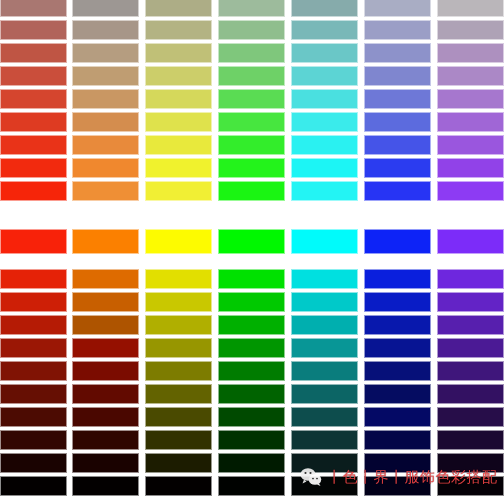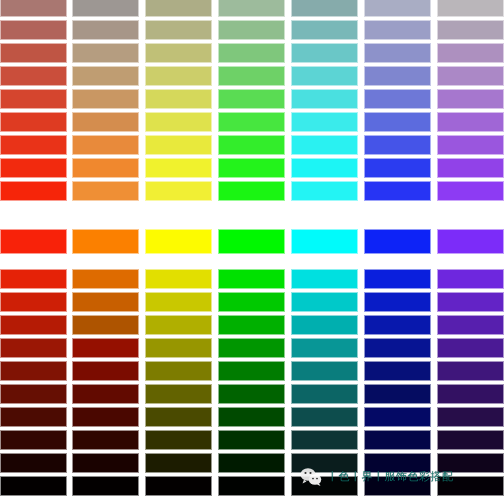--- a/index.html
+++ b/index.html
@@ -22,22 +22,22 @@
   
   #watermark{
     position:absolute;left:300px;top:464px;width:204px;height:26px;
     display:flex;align-items:center;gap:5px;
     color:#cfcfcf;font-size:12px;line-height:1;
     white-space:nowrap;pointer-events:none;
     opacity:.92;
   }
   #wm-icon{flex:0 0 auto;display:block;}
   #wm-text{
-    font-family:Liberation Mono, monospace;
-    font-size:11px;letter-spacing:.5px;color:#0f766e;
+    font-family:Liberation Serif, serif;
+    font-size:15px;letter-spacing:.5px;color:#ef4444;
     text-shadow:0 0 1px rgba(0,0,0,.6);
   }
 </style>
 </head>
 <body>
 
 <div id="palette">
 
   <div class="band" id="tints">
       <div class="row" style="top: -3px; height: 20px;">

